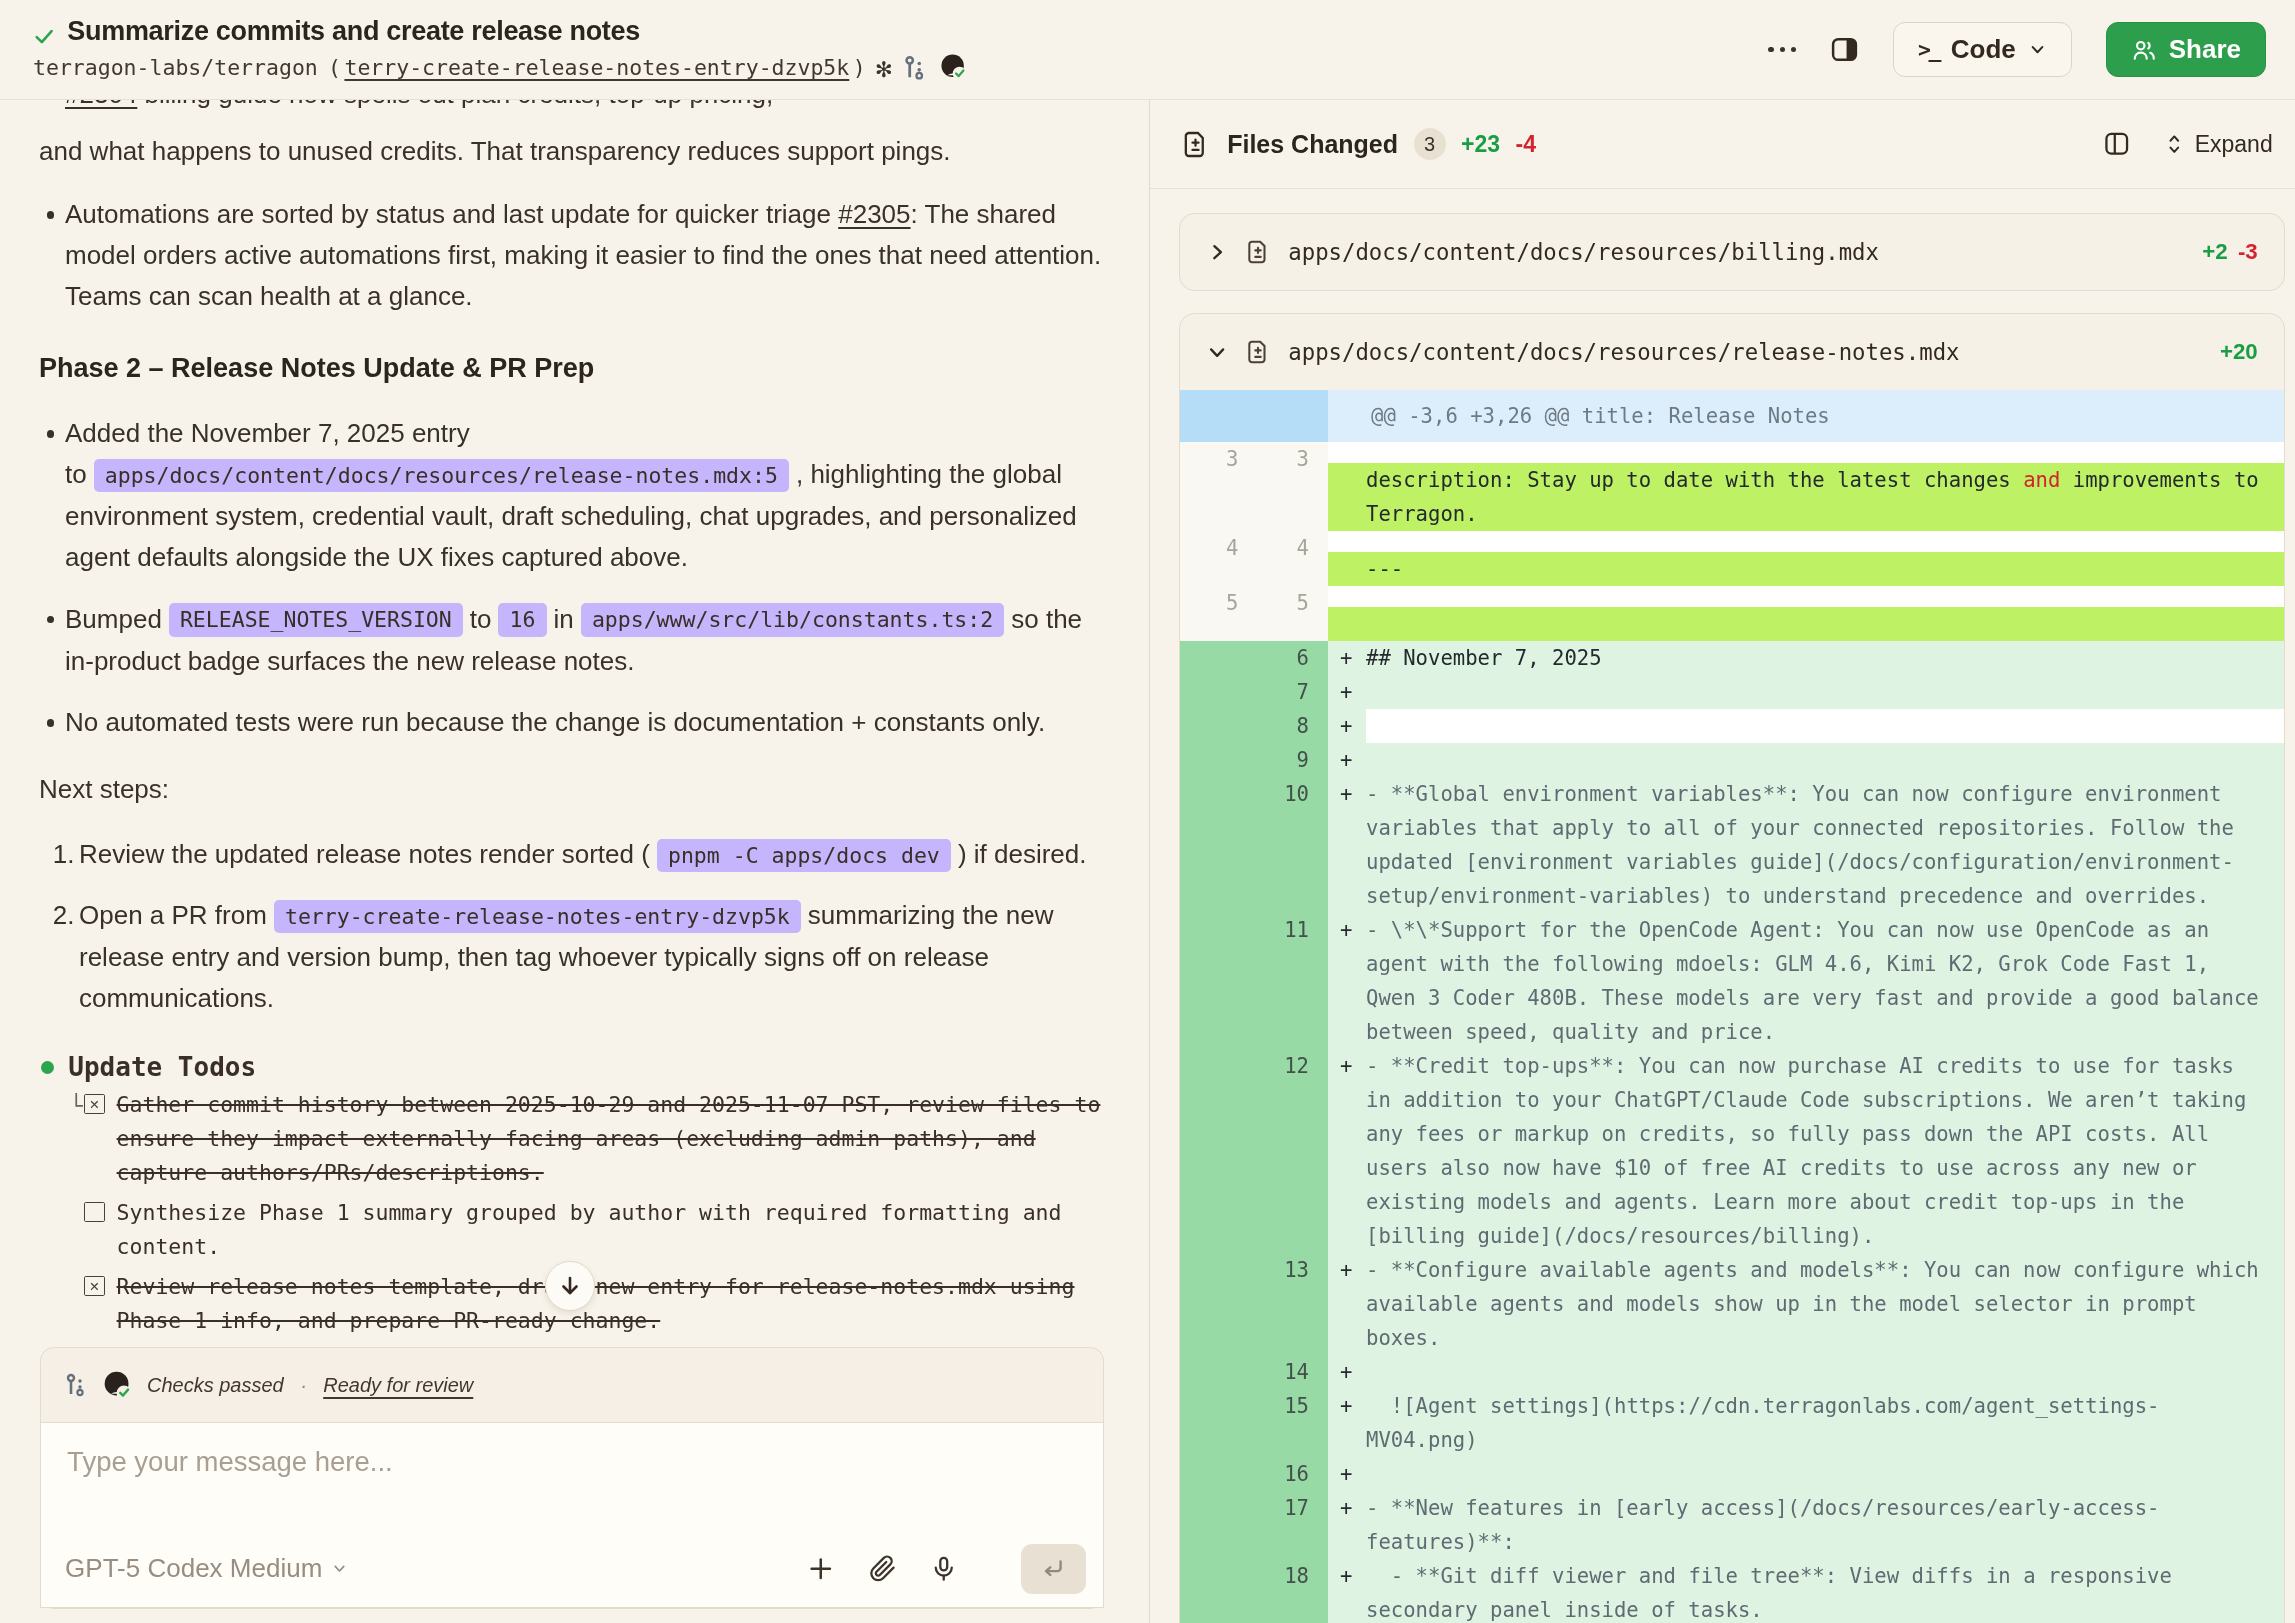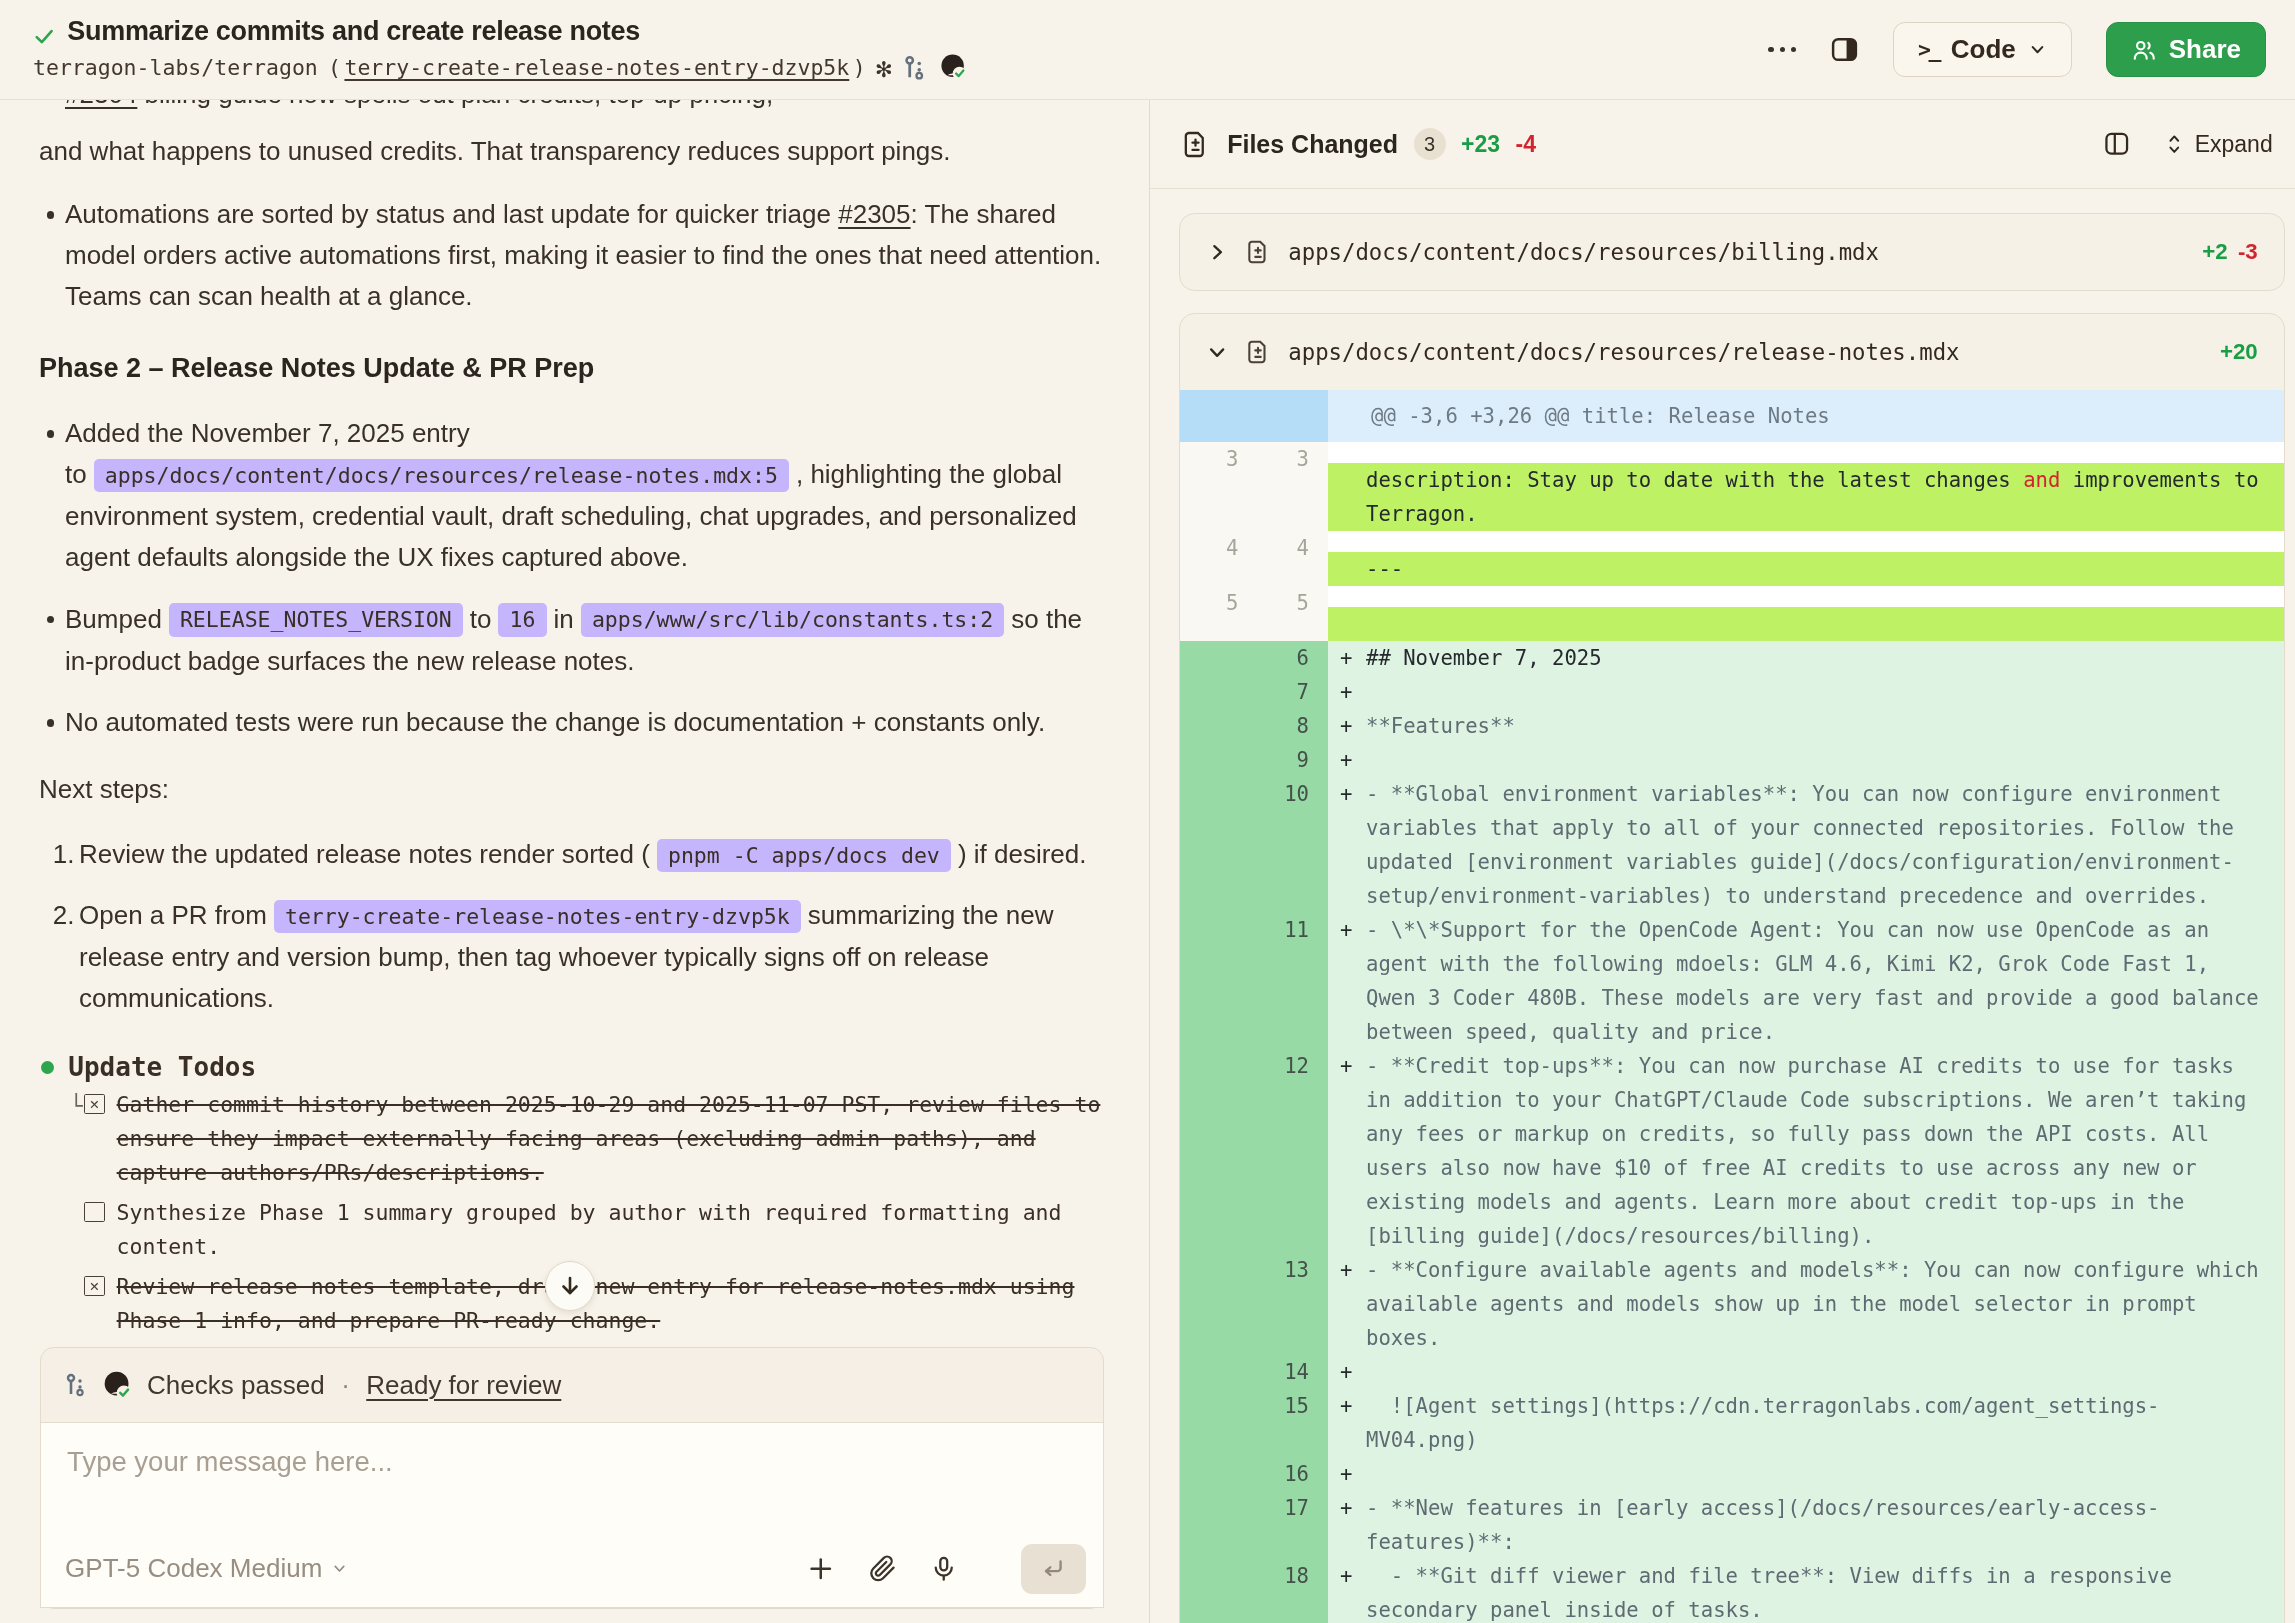--- a/index.html
+++ b/index.html
@@ -76,21 +76,21 @@
     position:absolute; left:545px; top:1161px; width:50px; height:50px; border-radius:50%;
     background:#fdfbf6; border:0.9px solid #e0d8c9; box-shadow:0 2.6px 6.9px rgba(60,45,30,.10);
     display:flex; align-items:center; justify-content:center; font-size:26px; color:#33291f; cursor:pointer; z-index:5;
   }
 
   
   .composer {
     position:absolute; left:40px; width:1064px; bottom:15.5px; border:0.9px solid #e3dbcb;
     border-radius:13.7px; background:#f5efe5; z-index:6;
   }
-  .checks-row { display:flex; align-items:center; gap:13px; height:74px; padding:0 23px; font-size:26px; color:#42372e; }
+  .checks-row { display:flex; align-items:center; gap:13px; height:74px; padding:0 23px; font-size:20px; color:#42372e;font-style:italic; }
   .checks-row .sep { color:#8d8276; margin:0 3.4px; }
   .review-link { text-decoration:underline; text-underline-offset:5.2px; text-decoration-thickness:1.7px; cursor:pointer; }
   .input-card {
     position:relative; height:186px; background:#fffdf8; border:0.9px solid #e3dbcb;
     border-radius:0; margin:0 -0.9px -0.9px -0.9px;text-align:right;
   }
   .placeholder { position:absolute; left:26px; top:22.3px; font-size:27.5px; color:#a89e92; }
   .composer-bottom { position:absolute; left:24px; right:17px; bottom:13.7px; display:flex; align-items:center; }
   .model-select { display:flex; align-items:center; gap:8.6px; font-size:26px; color:#978d81; cursor:pointer; }
   .comp-icons { margin-left:auto; display:flex; align-items:center; gap:34px; }
@@ -453,21 +453,20 @@
               </div>
               <span class="mark">+</span>
               <div class="code gray"><span></span></div>
             </div>
             <div class="drow add">
               <div class="gut">
                 <span class="onum"></span>
                 <span class="nnum">8</span>
               </div>
               <span class="mark">+</span>
-              <div class="code gray"><span>**Features**</span></div>
             </div>
             <div class="drow add">
               <div class="gut">
                 <span class="onum"></span>
                 <span class="nnum">9</span>
               </div>
               <span class="mark">+</span>
               <div class="code gray"><span></span></div>
             </div>
             <div class="drow add">

